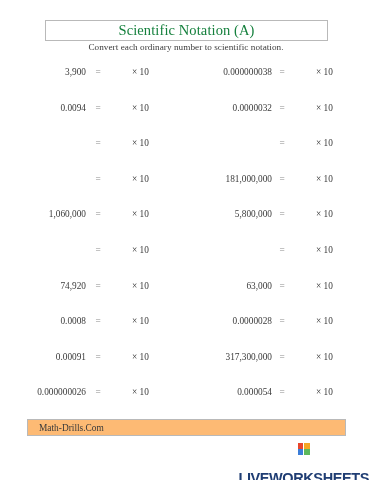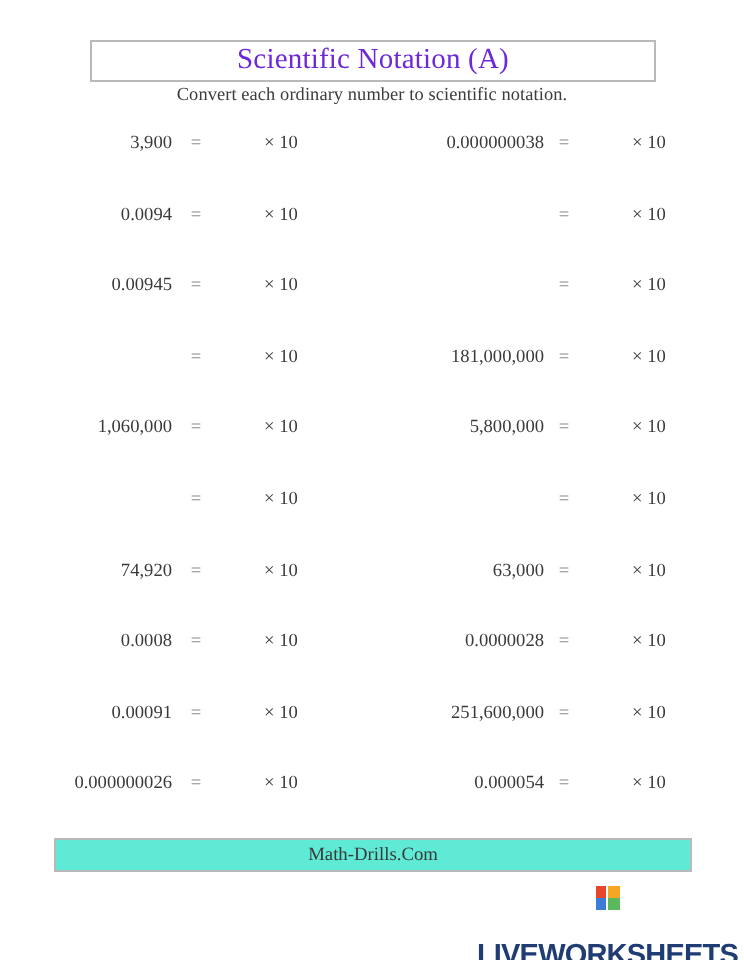--- a/index.html
+++ b/index.html
@@ -33,21 +33,21 @@
     height: 21px;
     border: 1px solid #b9b9b9;
     box-sizing: border-box;
     display: flex;
     align-items: center;
     justify-content: center;
     background: #ffffff;
   }
   .title-text {
     font-size: 14.5px;
-    color: #6d28d9;
+    color: #15803d;
     letter-spacing: 0.1px;
     white-space: nowrap;
   }
 
   .subtitle {
     position: absolute;
     left: 0;
     top: 42px;
     width: 372px;
     text-align: center;
@@ -135,22 +135,22 @@
   .footer-box {
     position: absolute;
     left: 27px;
     top: 419px;
     width: 319px;
     height: 17px;
     border: 1px solid #b9b9b9;
     box-sizing: border-box;
     display: flex;
     align-items: center;
-    justify-content: center;
-    background: #5eead4;
+    background: #fdba74;
+    padding-left: 11px;
   }
   .footer-text {
     font-size: 9.4px;
     color: #3a3a3a;
   }
 
   
   .brand {
     position: absolute;
     right: 3px;
@@ -210,29 +210,29 @@
       <div class="cell c-mul-right">× 10</div>
     </div>
 
     <div class="prow">
       <div class="cell c-num-left">0.0094</div>
       <div class="cell c-eq-left">=</div>
       <div class="cell c-blank-left">
           <span class="answer-blank"></span>
         </div>
       <div class="cell c-mul-left">× 10</div>
-      <div class="cell c-eq-right">=</div>
-      <div class="cell c-blank-right">
-          <span class="answer-blank"></span>
-        </div>
-      <div class="cell c-mul-right">× 10</div>
-    </div>
-
-    <div class="prow">
-      <div class="cell c-num-left">0.00945</div>
+      <div class="cell c-num-right">0.0000032</div>
+      <div class="cell c-eq-right">=</div>
+      <div class="cell c-blank-right">
+          <span class="answer-blank"></span>
+        </div>
+      <div class="cell c-mul-right">× 10</div>
+    </div>
+
+    <div class="prow">
       <div class="cell c-eq-left">=</div>
       <div class="cell c-blank-left">
           <span class="answer-blank"></span>
         </div>
       <div class="cell c-mul-left">× 10</div>
       <div class="cell c-eq-right">=</div>
       <div class="cell c-blank-right">
           <span class="answer-blank"></span>
         </div>
       <div class="cell c-mul-right">× 10</div>
@@ -310,21 +310,21 @@
       <div class="cell c-mul-right">× 10</div>
     </div>
 
     <div class="prow">
       <div class="cell c-num-left">0.00091</div>
       <div class="cell c-eq-left">=</div>
       <div class="cell c-blank-left">
           <span class="answer-blank"></span>
         </div>
       <div class="cell c-mul-left">× 10</div>
-      <div class="cell c-num-right">251,600,000</div>
+      <div class="cell c-num-right">317,300,000</div>
       <div class="cell c-eq-right">=</div>
       <div class="cell c-blank-right">
           <span class="answer-blank"></span>
         </div>
       <div class="cell c-mul-right">× 10</div>
     </div>
 
     <div class="prow">
       <div class="cell c-num-left">0.000000026</div>
       <div class="cell c-eq-left">=</div>

